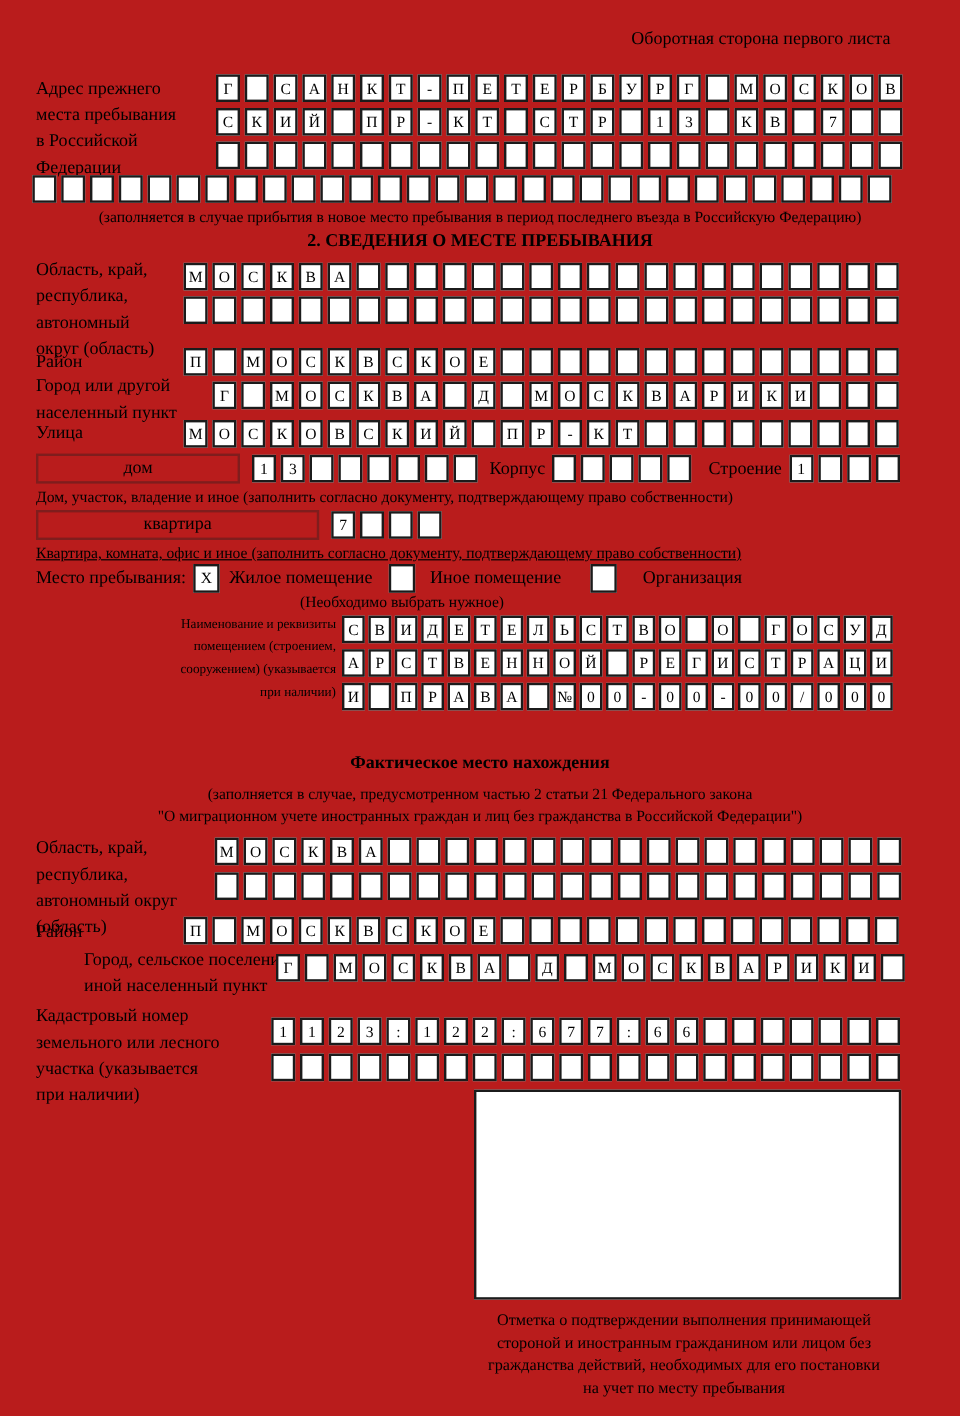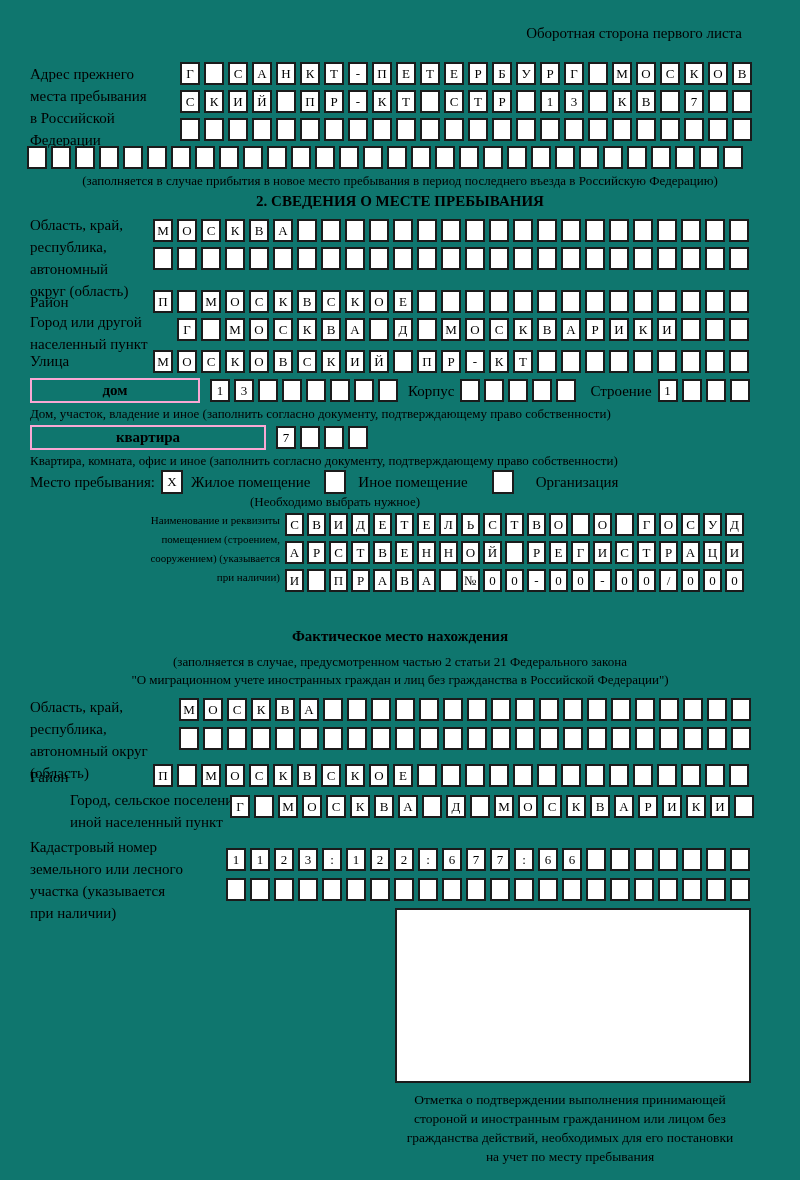--- a/index.html
+++ b/index.html
@@ -1,36 +1,36 @@
 <!DOCTYPE html>
 <html lang="ru"><head>
 <meta charset="utf-8">
 <style>
   html,body { margin:0; padding:0; background:#ffffff; }
   .page {
-    position:relative; width:800px; height:1180px; background:#0f766e;
+    position:relative; width:800px; height:1180px; background:#b91c1c;
     font-family:"Liberation Serif", serif; color:#000; overflow:hidden;
   }
   .abs { position:absolute; }
   .lbl { font-size:15px; line-height:22px; }
   .lbl-tight { font-size:11px; line-height:19px;text-align:right; }
   .cells { display:flex; }
   .cell {
     flex:none; width:20px; height:23px; box-sizing:border-box;
     border:2px solid #1b1b1b; margin-right:4px; background:#fff;
     display:flex; align-items:center; justify-content:center;
     font-size:13px; font-family:"Liberation Serif", serif;
   }
   .tight .cell { width:19px; margin-right:3px; }
   .caption { font-size:13px; line-height:16px; }
   .center { text-align:center; width:100%; left:0; }
   .title { font-size:15px; font-weight:bold; }
   .rect-label {
-    box-sizing:border-box; border:2px solid #f9a8d4; height:25px;
-    display:flex; align-items:center; justify-content:center; font-size:15px;font-weight:bold;
+    box-sizing:border-box; border:2px solid #7f1d1d; height:25px;
+    display:flex; align-items:center; justify-content:center; font-size:15px;
   }
   .hrow { display:flex; align-items:center; }
   .hrow .lbl { white-space:nowrap; }
   .stamp-box { box-sizing:border-box; border:2px solid #1b1b1b; background:#fff; }
   .stamp-cap { font-size:13.5px; line-height:19px; text-align:center; }
 </style>
 </head>
 <body>
 
 <div class="page">
@@ -339,21 +339,21 @@
 
   <div class="abs hrow" style="top:425px; left:30px;">
     <div class="rect-label" style="width:236px; margin-right:10px;">квартира</div>
     <div class="cells">
         <span class="cell">7</span>
         <span class="cell"></span>
         <span class="cell"></span>
         <span class="cell"></span>
       </div>
   </div>
-  <div class="abs caption" style="top:453px; left:30px;">Квартира, комната, офис и иное (заполнить согласно документу, подтверждающему право собственности)</div>
+  <div class="abs caption" style="top:453px; left:30px;text-decoration:underline;">Квартира, комната, офис и иное (заполнить согласно документу, подтверждающему право собственности)</div>
 
   <div class="abs hrow" style="top:470px; left:30px;">
     <div class="lbl">Место пребывания:</div>
     <span class="cell" style="width:22px; height:24px; margin:0 8px 0 6px;">X</span>
     <div class="lbl">Жилое помещение</div>
     <span class="cell" style="width:22px; height:24px; margin:0 12px 0 14px;"></span>
     <div class="lbl">Иное помещение</div>
     <span class="cell" style="width:22px; height:24px; margin:0 22px 0 24px;"></span>
     <div class="lbl">Организация</div>
   </div>

